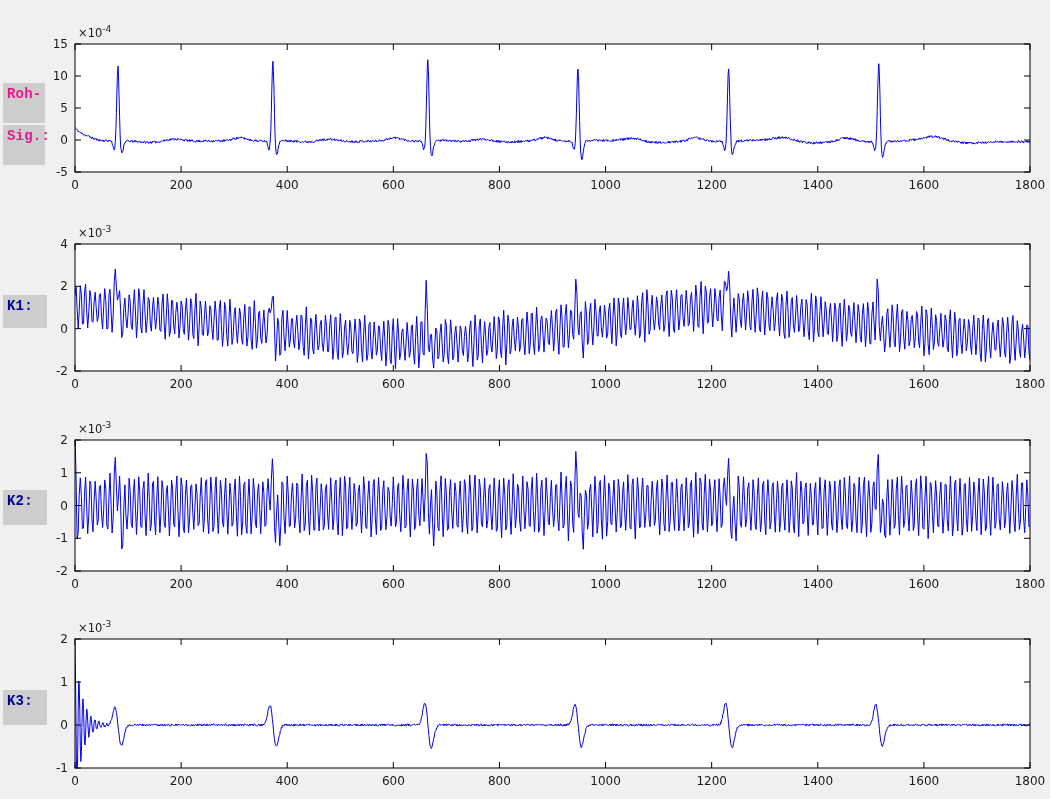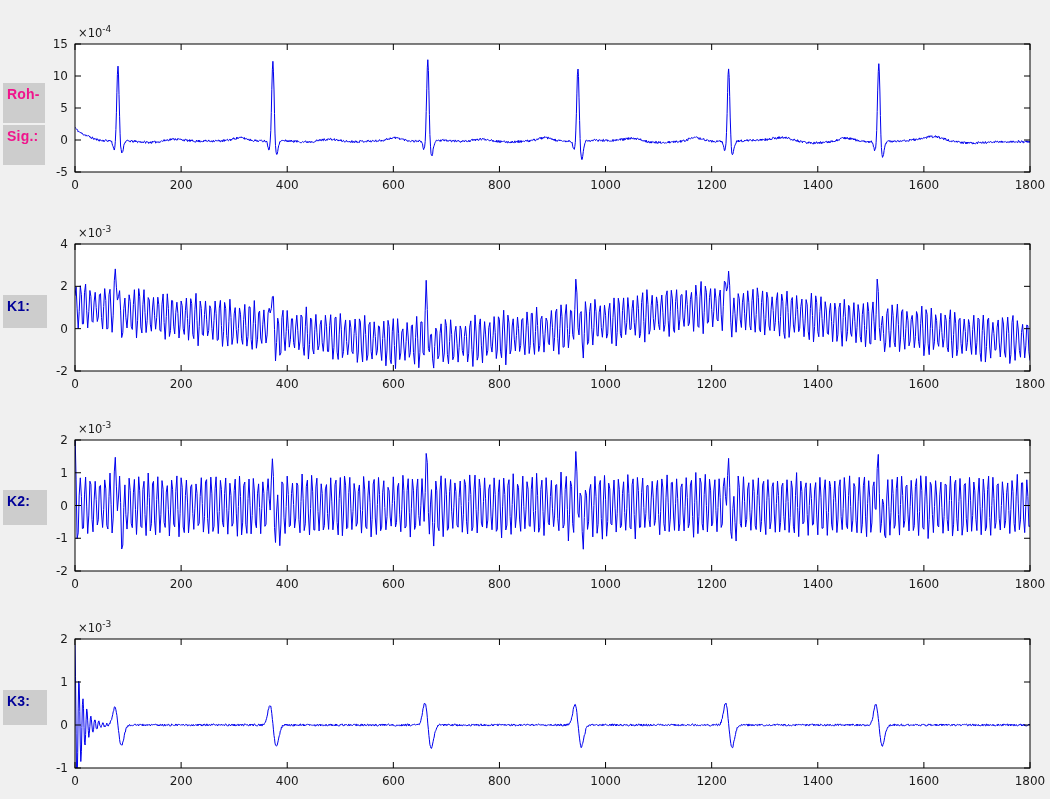--- a/index.html
+++ b/index.html
@@ -1,20 +1,20 @@
 <!DOCTYPE html>
 <html><head>
 <meta charset="utf-8">
 <style>
   html,body{margin:0;padding:0;}
   body{width:1050px;height:799px;overflow:hidden;font-family:"DejaVu Sans",sans-serif;}
   .figure{position:relative;width:1050px;height:799px;}
   .row-label{
     position:absolute;
-    font-family:Liberation Sans, sans-serif;
+    font-family:Liberation Mono, monospace;
     font-weight:bold;
     font-size:14px;
     padding:3px 0 0 4px;
     box-sizing:border-box;
     letter-spacing:.2px;
     user-select:none;
   }
   svg text{font-family:"DejaVu Sans",sans-serif;}
 </style>
 </head>

